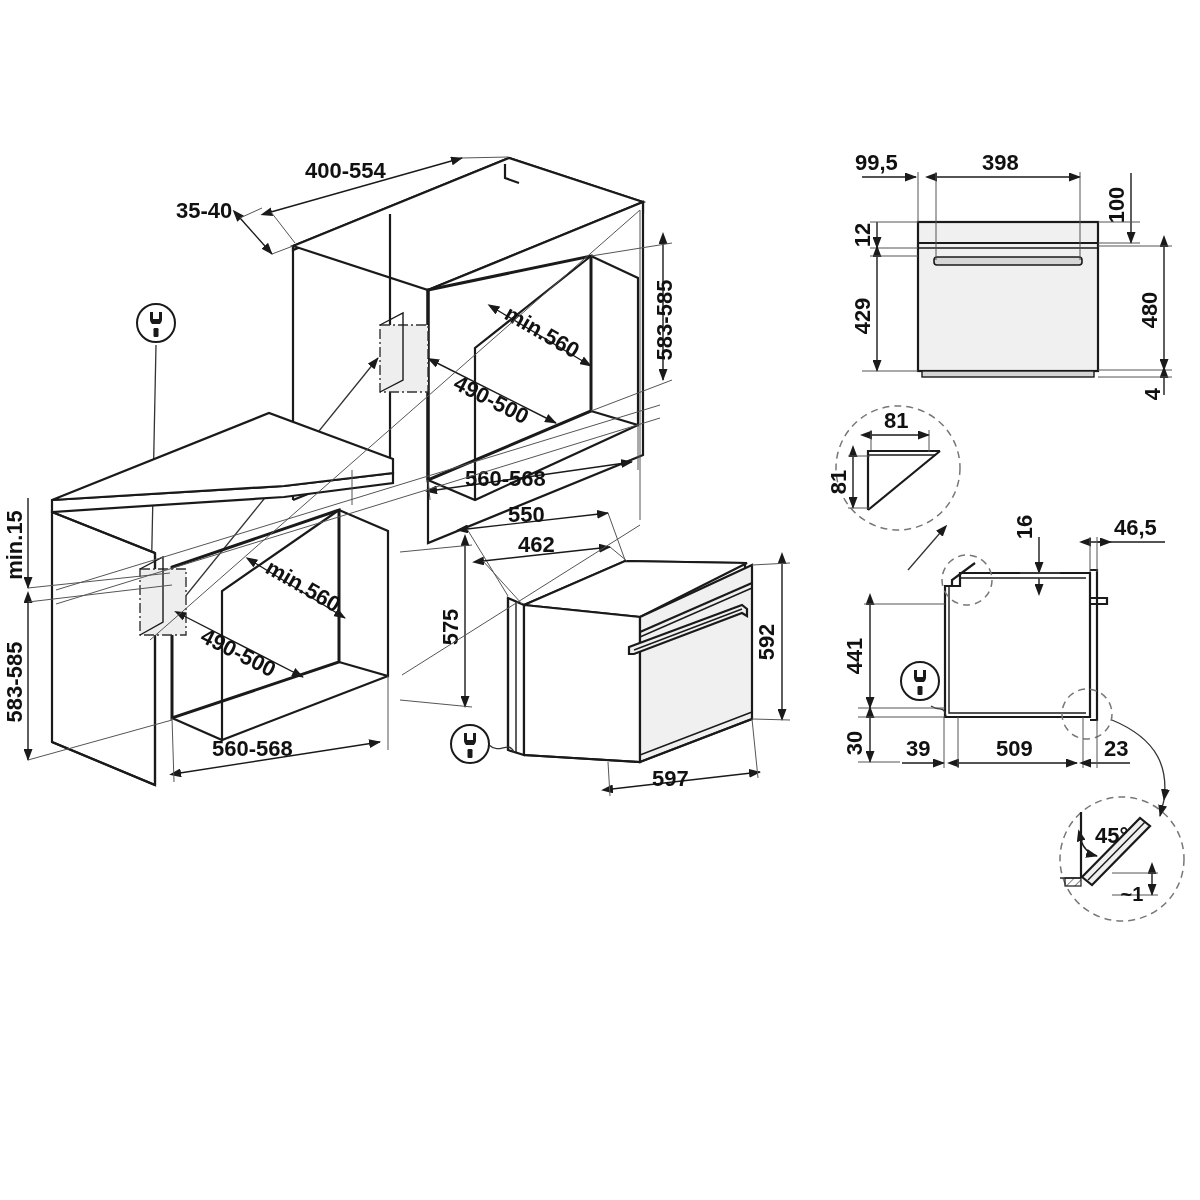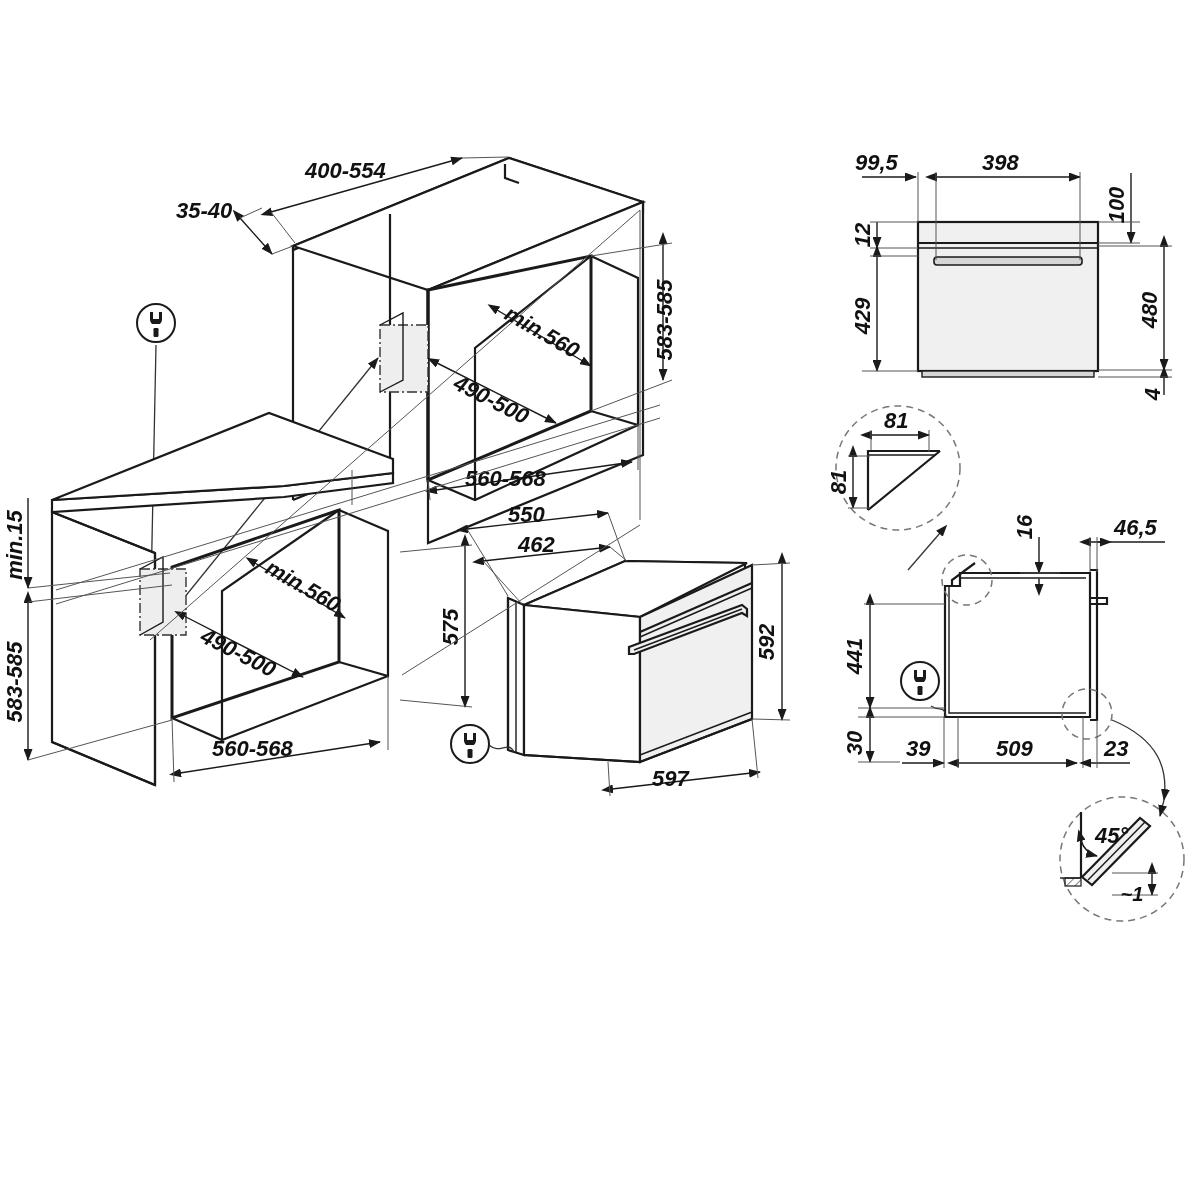--- a/index.html
+++ b/index.html
@@ -12,21 +12,20 @@
     height: 1200px;
     font-family: "Liberation Sans", sans-serif;
     overflow: hidden;
     position: relative;
   }
   #sheet {
     position: absolute;
     left: 0; top: 0;
     width: 1200px;
     height: 1200px;
-    font-style: italic;
   }
   svg { display: block; }
   .dimtext {
     font-family: "Liberation Sans", sans-serif;
     font-size: 22px;
     font-weight: 700;
     fill: #111111;
   }
   .dimtext-sm {
     font-family: "Liberation Sans", sans-serif;

